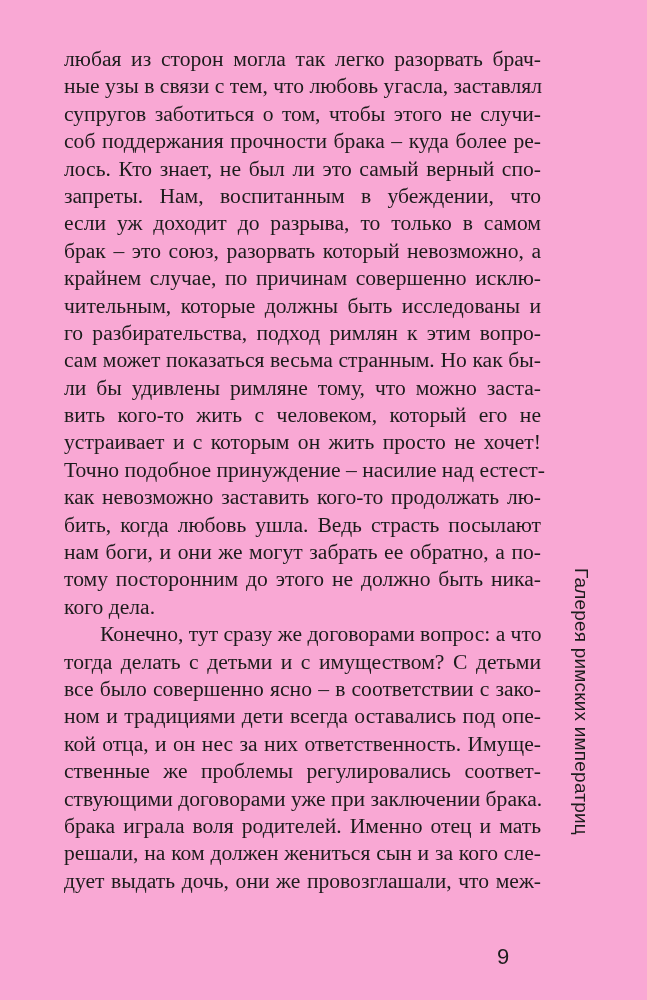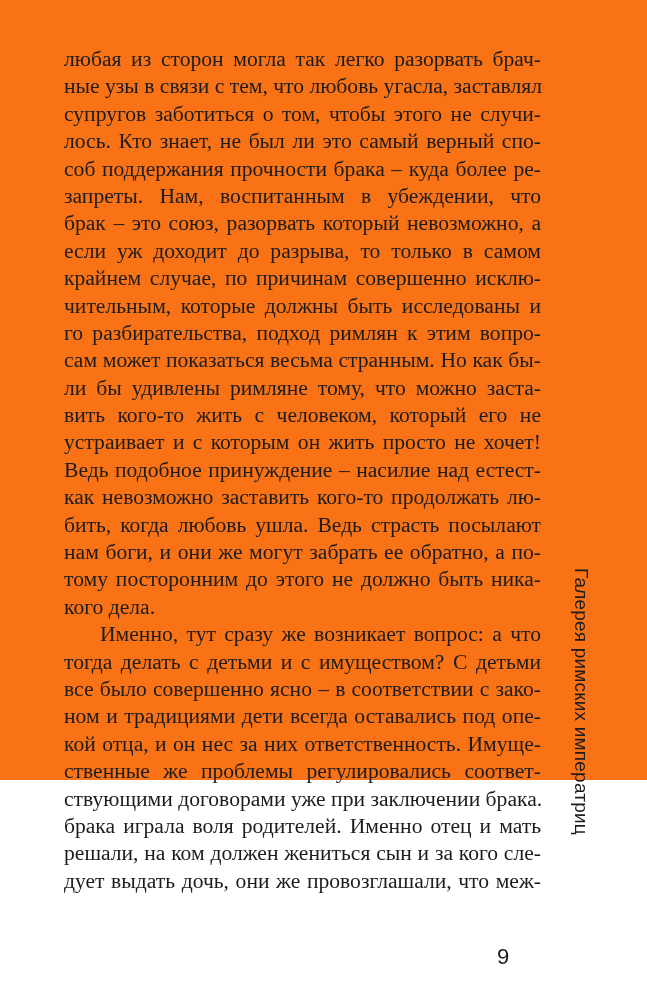--- a/index.html
+++ b/index.html
@@ -1,20 +1,20 @@
 <!DOCTYPE html>
 <html><head>
 <meta charset="utf-8">
 <style>
   html, body { margin: 0; padding: 0; }
   body {
     width: 647px; height: 1000px; background: #ffffff; position: relative; overflow: hidden;
     color: #1a1a1a;
   }
-  .page { position: absolute; left: 0; top: 0; width: 647px; height: 780px; background: #f97316; }
+  .page { position: absolute; left: 0; top: 0; width: 647px; height: 1000px; background: #f9a8d4; }
   .text-block {
     position: absolute; left: 64px; top: 46px; width: 477px;
     font-family: "Liberation Serif", "DejaVu Serif", serif;
     font-size: 21.6px; line-height: 27.4px; color: #1c1c1c;
   }
   .line {
     display: block; white-space: nowrap; text-align: justify; text-align-last: justify;
     height: 27.4px; overflow: visible;
   }
   .line.last { text-align-last: left; }
@@ -34,42 +34,42 @@
 </head>
 <body>
 
 <div class="page">
   <div class="text-block">
 
     <div>
       <span class="line">любая из сторон могла так легко разорвать брач-</span>
       <span class="line">ные узы в связи с тем, что любовь угасла, заставлял</span>
       <span class="line">супругов заботиться о том, чтобы этого не случи-</span>
+      <span class="line">соб поддержания прочности брака – куда более ре-</span>
       <span class="line">лось. Кто знает, не был ли это самый верный спо-</span>
-      <span class="line">соб поддержания прочности брака – куда более ре-</span>
       <span class="line">запреты. Нам, воспитанным в убеждении, что</span>
+      <span class="line">если уж доходит до разрыва, то только в самом</span>
       <span class="line">брак – это союз, разорвать который невозможно, а</span>
-      <span class="line">если уж доходит до разрыва, то только в самом</span>
       <span class="line">крайнем случае, по причинам совершенно исклю-</span>
       <span class="line">чительным, которые должны быть исследованы и</span>
       <span class="line">го разбирательства, подход римлян к этим вопро-</span>
       <span class="line">сам может показаться весьма странным. Но как бы-</span>
       <span class="line">ли бы удивлены римляне тому, что можно заста-</span>
       <span class="line">вить кого-то жить с человеком, который его не</span>
       <span class="line">устраивает и с которым он жить просто не хочет!</span>
-      <span class="line">Ведь подобное принуждение – насилие над естест-</span>
+      <span class="line">Точно подобное принуждение – насилие над естест-</span>
       <span class="line">как невозможно заставить кого-то продолжать лю-</span>
       <span class="line">бить, когда любовь ушла. Ведь страсть посылают</span>
       <span class="line">нам боги, и они же могут забрать ее обратно, а по-</span>
       <span class="line">тому посторонним до этого не должно быть ника-</span>
       <span class="line last">кого дела.</span>
     </div>
 
     <div>
-      <span class="line indent">Именно, тут сразу же возникает вопрос: а что</span>
+      <span class="line indent">Конечно, тут сразу же договорами вопрос: а что</span>
       <span class="line">тогда делать с детьми и с имуществом? С детьми</span>
       <span class="line">все было совершенно ясно – в соответствии с зако-</span>
       <span class="line">ном и традициями дети всегда оставались под опе-</span>
       <span class="line">кой отца, и он нес за них ответственность. Имуще-</span>
       <span class="line">ственные же проблемы регулировались соответ-</span>
       <span class="line">ствующими договорами уже при заключении брака.</span>
     </div>
 
     <div>
       <span class="line">брака играла воля родителей. Именно отец и мать</span>

